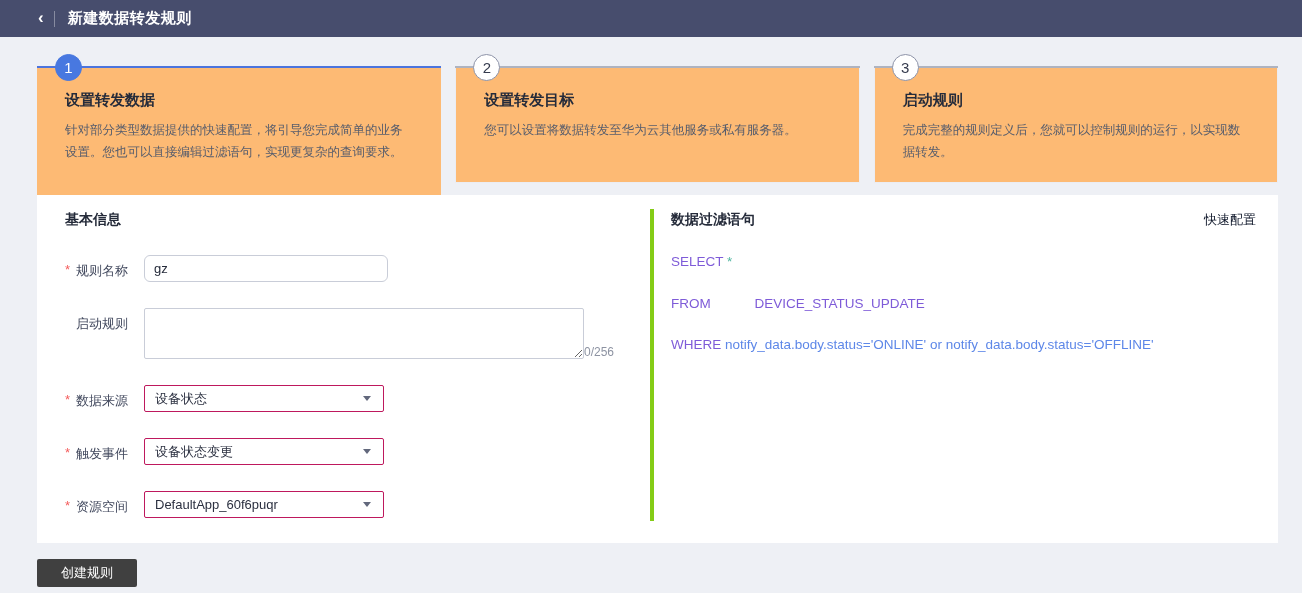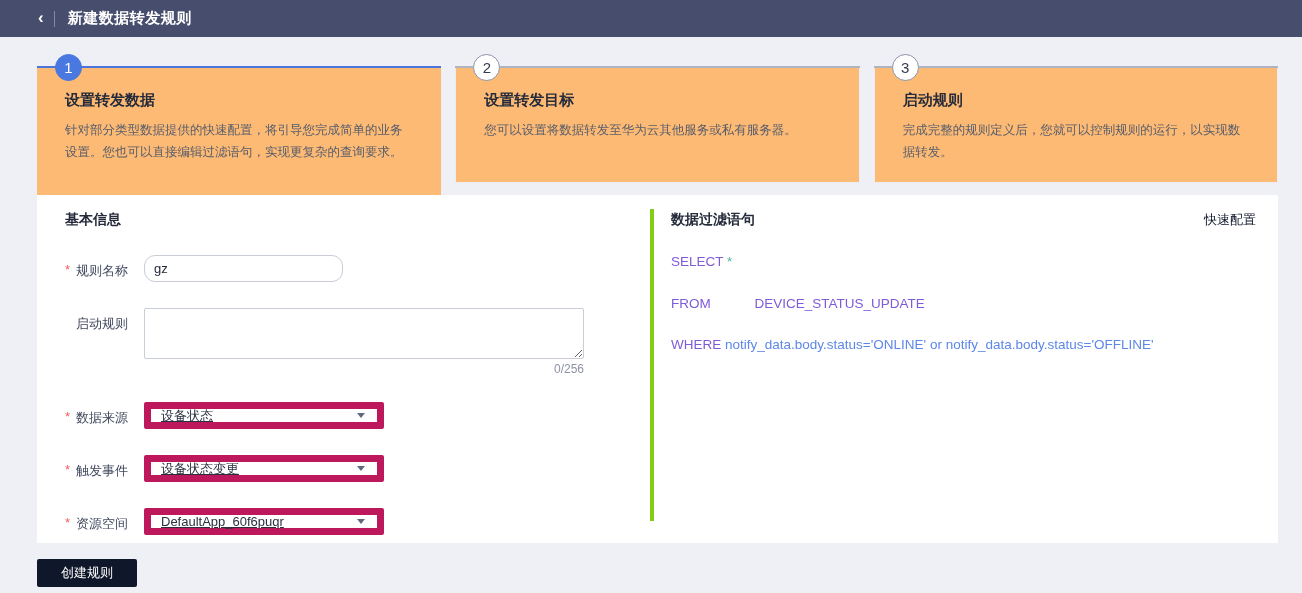--- a/index.html
+++ b/index.html
@@ -85,52 +85,51 @@
   }
   .field-label {
     width: 57px; flex: none;
     text-align: left;
     font-size: 13px; color: #42495e;
     padding-top: 7px;
     margin-right: 11px;
     white-space: nowrap;
   }
   .text-input {
-    width: 199px; height: 27px;
-    border: 1px solid #c9cdd8; border-radius: 11px;
+    width: 244px; height: 27px;
+    border: 1px solid #c9cdd8; border-radius: 6px;
     background: #fff;
     font-family: "Liberation Sans", "DejaVu Sans", sans-serif;
     font-size: 13px; color: #252b3a;
     padding: 0 9px;
     outline: none;
   }
-  .desc-wrap { display: flex; flex-direction: column; }
+  .desc-wrap { display: flex; flex-direction: row; }
   .textarea-input {
     width: 440px; height: 51px;
     border: 1px solid #c9cdd8; border-radius: 2px;
     font-family: "Liberation Sans", "DejaVu Sans", sans-serif;
     font-size: 13px; color: #252b3a;
     padding: 4px 9px;
     resize: both;
     outline: none;
   }
   .char-counter {
     align-self: flex-end;
     font-size: 12px; color: #8d93a2;
     margin-top: 3px;
   }
   .select-box {
     width: 240px; height: 27px;
-    border: 7px solid #be185d; border-radius: 2px;
+    border: 1px solid #be185d; border-radius: 2px;
     background: #fff;
     display: flex; align-items: center;
     padding: 0 10px;
     font-size: 13px; color: #2b3040;
     cursor: pointer;
-    text-decoration: underline;
   }
   .select-value { flex: 1; }
   .caret-down {
     width: 0; height: 0;
     border-left: 4.5px solid transparent;
     border-right: 4.5px solid transparent;
     border-top: 5.5px solid #62687c;
     margin-right: 2px;
   }
 
@@ -148,21 +147,21 @@
   .sql-line { margin-bottom: 28px; white-space: nowrap; }
   .sql-kw { color: #7e5bd8; }
   .sql-star { color: #4fb5a0; }
   .sql-table { color: #7e5bd8; padding-left: 40px; }
   .sql-val { color: #5d87e8; }
 
   
   .footer { margin: 16px 0 0 37px; }
   .create-btn {
     min-width: 100px; height: 28px;
-    background: #0f172a;
+    background: #404040;
     border: none; border-radius: 2px;
     color: #ffffff; font-size: 13px;
     font-family: "Liberation Sans", "DejaVu Sans", sans-serif;
     cursor: pointer;
     padding: 0 18px;
   }
 </style>
 </head>
 <body>
 

